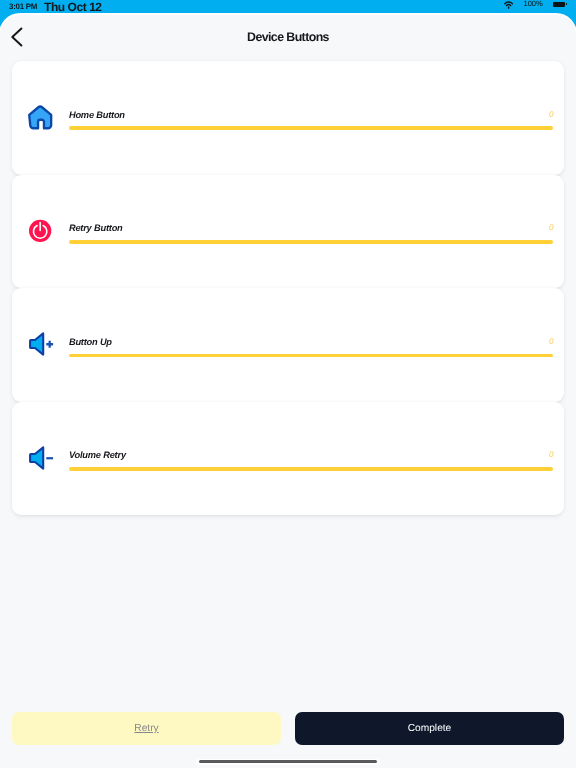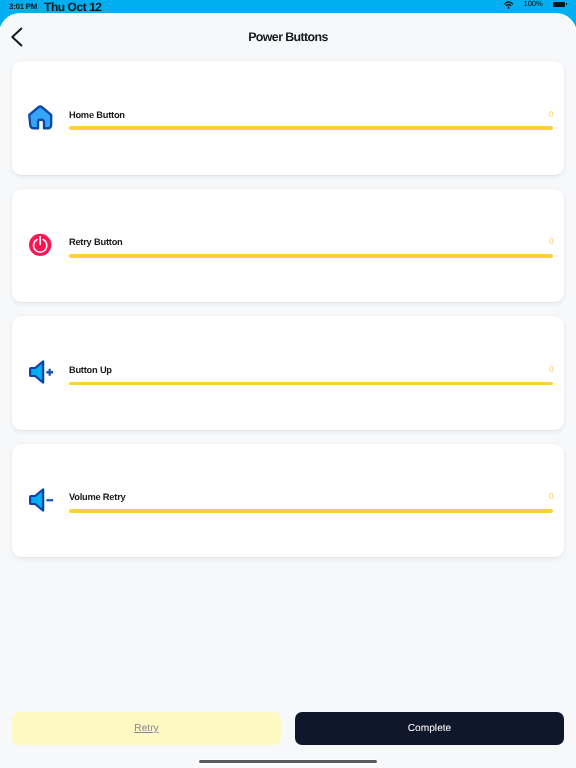--- a/index.html
+++ b/index.html
@@ -59,21 +59,22 @@
     text-align: center; font-size: 12.4px; font-weight: bold;
     color: #16181c; letter-spacing: -0.6px; line-height: 13px;
   }
 
   
   .cards { position: absolute; top: 61px; left: 12px; width: 552px; z-index: 3; }
   .card {
     position: relative; width: 552px; height: 113.6px;
     background: #ffffff; border-radius: 9px;
     box-shadow: 0 1.5px 4px rgba(16,24,40,0.07), 0 0.5px 1.5px rgba(16,24,40,0.035);
-    margin-bottom: 14px;
+    margin-bottom: 0;
+    font-style: italic;
   }
   .card-icon { position: absolute; left: 16.4px; top: 44.2px; width: 26px; height: 24px; }
   .card-icon svg { display: block; }
   .card-icon.icon-power svg { margin-left: 1.1px; margin-top: 0.4px; }
   .card-icon.icon-vol svg { margin-left: 0.4px; margin-top: -0.3px; }
   .card-icon.icon-home svg { margin-left: 0px; margin-top: 0px; }
   .card-body { position: absolute; left: 56.9px; right: 11px; top: 47.6px; }
   .row-top { position: relative; height: 12px; }
   .card-label { position: absolute; left: 0; top: 0; font-size: 9.3px; font-weight: bold; color: #16181c; line-height: 12px; letter-spacing: -0.22px; }
   .card-count { position: absolute; right: -0.5px; top: 0; font-size: 8.2px; font-weight: normal; color: #fccd55; line-height: 12px; }
@@ -128,21 +129,21 @@
 
   <div class="sheet-outline"></div>
   <div class="content-sheet"></div>
 
   <div class="navbar">
     <div class="back-btn">
       <svg width="22" height="22" viewBox="0 0 22 22">
         <path d="M15.4 2.5 L6.3 11 L15.4 19.5" fill="none" stroke="#16181c" stroke-width="2" stroke-linecap="round" stroke-linejoin="round"></path>
       </svg>
     </div>
-    <div class="nav-title">Power Buttons</div>
+    <div class="nav-title">Device Buttons</div>
   </div>
 
   <div class="cards">
       <div class="card">
         <div class="card-icon icon-home">
           <svg width="24.4" height="24.6" viewBox="0 0 24 24">
             <path d="M1.2 9.6 L10.2 2.1 a2.8 2.8 0 0 1 3.6 0 L22.8 9.6 V19.6 a3.2 3.2 0 0 1 -3.2 3.2 h-3.9 v-6.3 a2.1 2.1 0 0 0 -2.1 -2.1 h-1.6 a2.1 2.1 0 0 0 -2.1 2.1 v6.3 H5.4 a3.2 3.2 0 0 1 -3.2 -3.2 Z" fill="#35a5f8" stroke="#0b49a8" stroke-width="2.3" stroke-linejoin="round" stroke-linecap="round"></path>
           </svg>
         </div>
         <div class="card-body">

